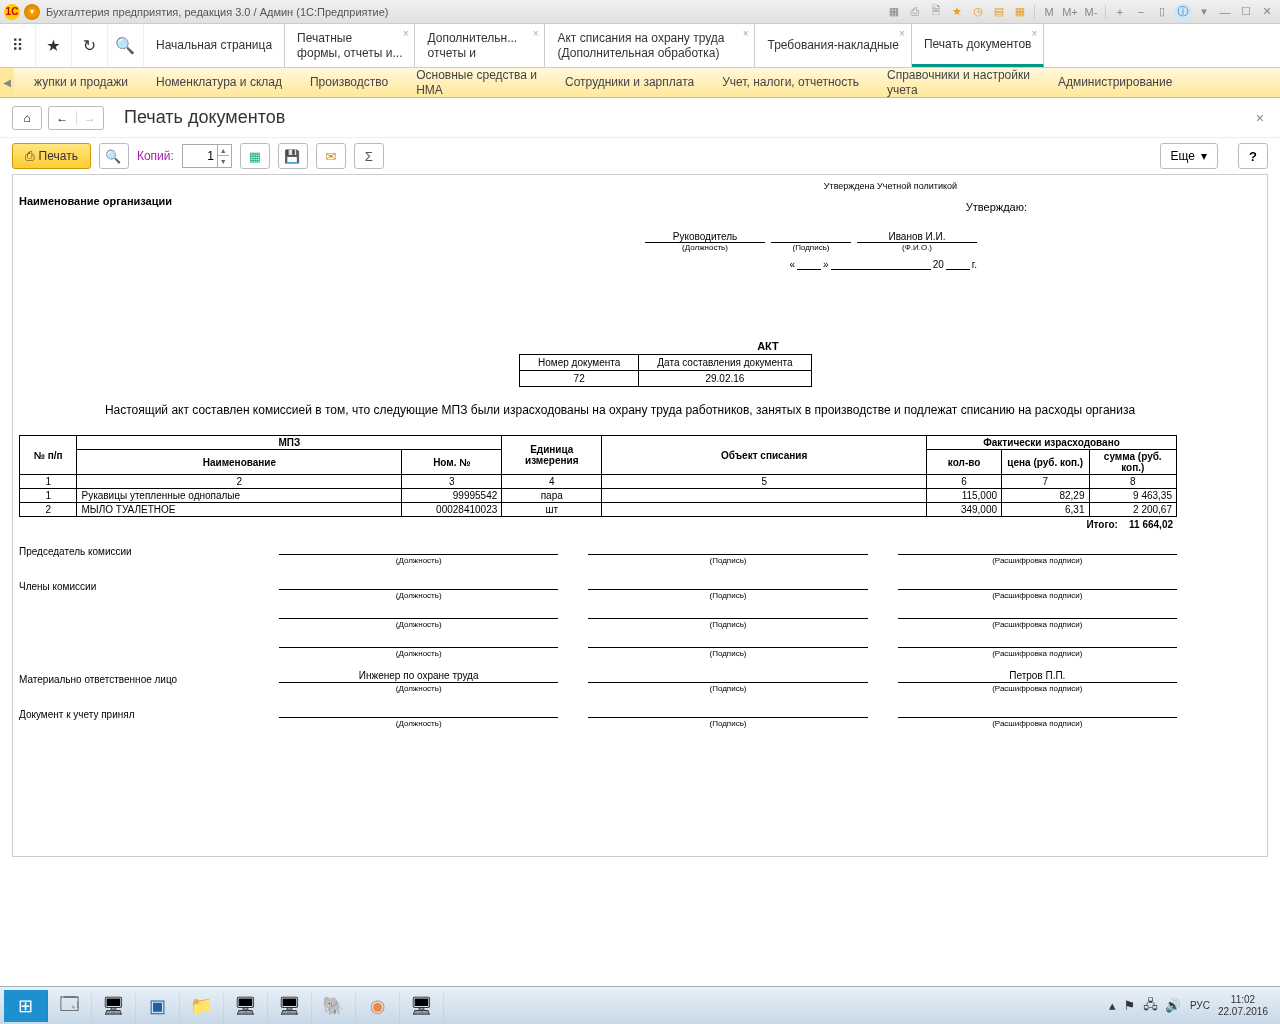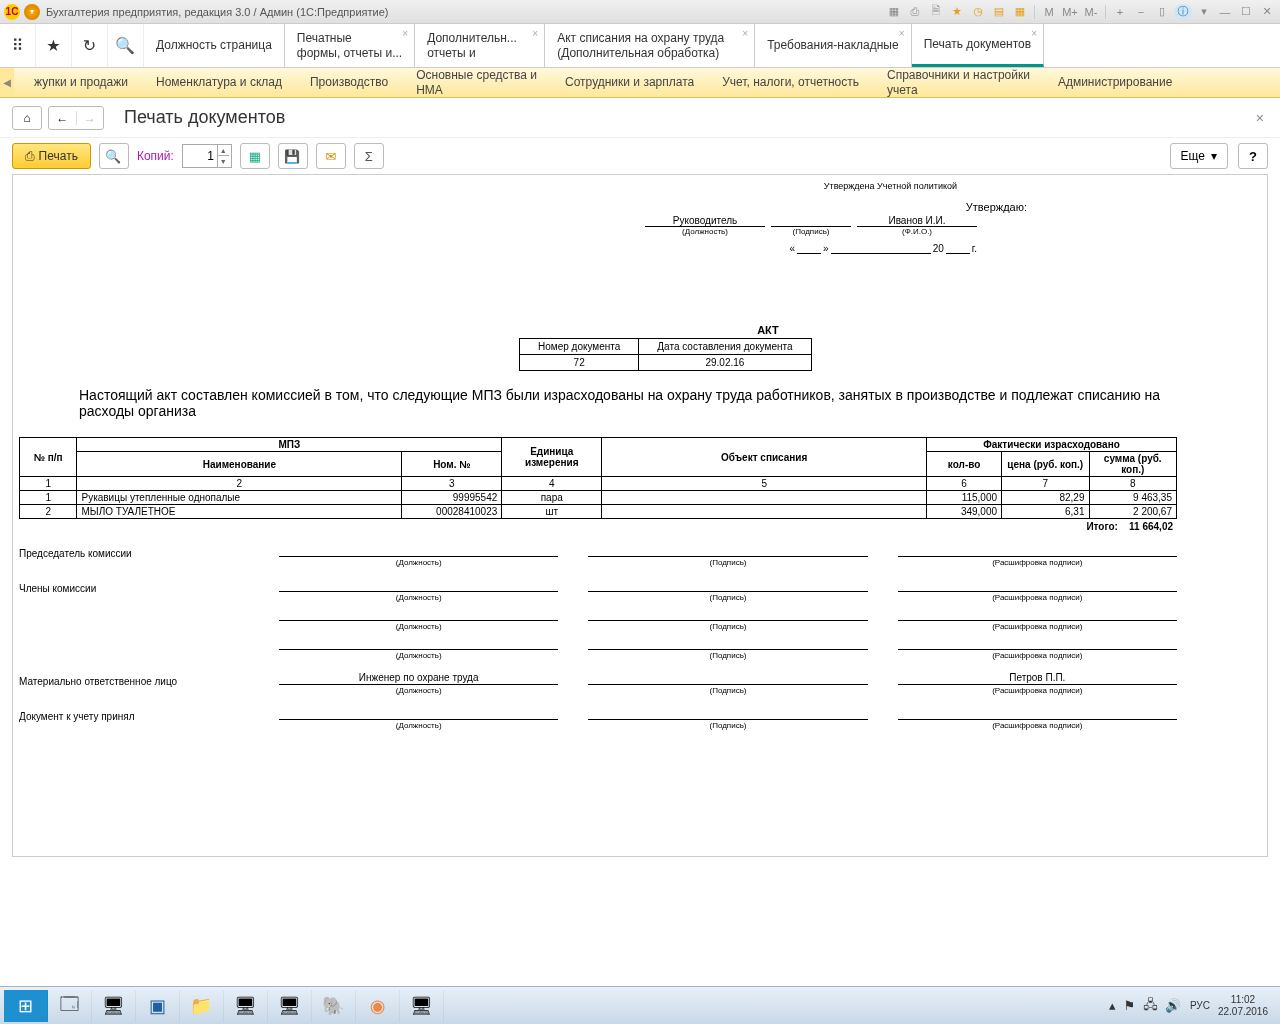--- a/index.html
+++ b/index.html
@@ -29,36 +29,36 @@
 .subhead .closex { margin-left:auto; color:#888; font-size:14px; cursor:pointer; padding:4px; }
 .toolbar { height:36px; display:flex; align-items:center; padding:0 12px; gap:8px; }
 .toolbar .printbtn { height:26px; padding:0 12px; background:linear-gradient(#ffe680,#ffcc33); border:1px solid #cc9900; border-radius:3px; display:flex; align-items:center; gap:4px; cursor:pointer; font-size:12px; color:#333; }
 .toolbar .tbtn { width:30px; height:26px; border:1px solid #bbb; border-radius:3px; background:#fff; display:flex; align-items:center; justify-content:center; cursor:pointer; font-size:13px; color:#555; }
 .toolbar .lbl { font-size:12px; color:#a21caf; }
 .toolbar .copies { width:50px; height:24px; border:1px solid #aaa; display:flex; align-items:center; }
 .toolbar .copies input { width:34px; border:none; text-align:right; padding-right:3px; font-size:12px; outline:none; }
 .toolbar .copies .spin { width:12px; display:flex; flex-direction:column; }
 .toolbar .copies .spin span { height:11px; font-size:7px; display:flex; align-items:center; justify-content:center; border-left:1px solid #aaa; cursor:pointer; color:#666; }
 .toolbar .copies .spin span:first-child { border-bottom:1px solid #aaa; }
-.toolbar .right { margin-left:auto; display:flex; gap:10px; }
+.toolbar .right { margin-left:auto; display:flex; gap:20px; }
 .toolbar .morebtn { height:26px; padding:0 10px; border:1px solid #bbb; border-radius:3px; background:#fff; display:flex; align-items:center; gap:6px; cursor:pointer; font-size:12px; }
 .toolbar .helpbtn { width:30px; height:26px; border:1px solid #bbb; border-radius:3px; background:#fff; display:flex; align-items:center; justify-content:center; cursor:pointer; font-size:13px; font-weight:bold; }
 .docwrap { margin:0 12px; border:1px solid #ccc; height:683px; overflow:auto; position:relative; }
 .doc { padding:6px 6px 20px 6px; font-size:10px; color:#000; width:1170px; }
 .doc .approved-policy { text-align:right; font-size:9px; padding-right:220px; }
 .doc .orgname { font-weight:bold; font-size:11px; margin-top:4px; }
 .doc .sigline { display:flex; justify-content:flex-end; gap:6px; align-items:flex-end; margin-top:6px; font-size:10px; }
 .doc .sigline .fill { border-bottom:1px solid #000; min-width:120px; display:inline-block; text-align:center; padding:0 4px; }
 .doc .sigline .sublabel { font-size:8px; color:#000; }
 .doc .siggroup { display:inline-block; text-align:center; }
 .doc .akt-title { text-align:center; font-weight:bold; font-size:11px; margin-top:70px; padding-left:340px; }
 .doc .akt-table { margin:2px auto 4px 500px; border-collapse:collapse; font-size:10px; }
 .doc .akt-table td { border:1px solid #000; padding:2px 18px; text-align:center; }
 .doc .akt-sub { font-weight:bold; font-size:11px; padding-left:370px; }
-.doc .descr { margin:16px 0 18px 60px; font-size:14px; }
+.doc .descr { margin:16px 0 18px 44px; font-size:12px;text-align:center; }
 .doc table.main { border-collapse:collapse; width:100%; font-size:10px; }
 .doc table.main th, .doc table.main td { border:1px solid #000; padding:1px 4px; text-align:center; }
 .doc table.main .left { text-align:left; }
 .doc table.main .right { text-align:right; }
 .doc .total { text-align:right; font-weight:bold; margin-top:2px; padding-right:4px; font-size:10px; }
 .doc .commission { margin-top:12px; }
 .doc .comm-row { display:flex; align-items:flex-start; margin-bottom:6px; }
 .doc .comm-row .rowlabel { width:260px; font-size:10px; padding-top:4px; }
 .doc .comm-row .slots { flex:1; }
 .doc .slot { display:flex; gap:30px; margin-bottom:1px; }
@@ -101,21 +101,21 @@
     <span>✕</span>
   </div>
 </div>
 
 <div class="topnav">
   <div class="iconbtn">⠿</div>
   <div class="iconbtn">★</div>
   <div class="iconbtn">↻</div>
   <div class="iconbtn">🔍</div>
   <div class="tab">
-      <span>Должность страница</span>
+      <span>Начальная страница</span>
     </div>
   <div class="tab">
       <span>Печатные</span>
       <span>формы, отчеты и...</span>
       <span class="close">×</span>
     </div>
   <div class="tab">
       <span>Дополнительн...</span>
       <span>отчеты и</span>
       <span class="close">×</span>
@@ -184,20 +184,21 @@
         <span>Еще</span>
         <span>▾</span>
       </div>
     <div class="helpbtn">?</div>
   </div>
 </div>
 
 <div class="docwrap">
 <div class="doc">
   <div class="approved-policy">Утверждена Учетной политикой</div>
+  <div class="orgname">Наименование организации</div>
 
   <div style="position:absolute; right:240px; top:26px; font-size:11px">Утверждаю:</div>
 
   <div class="sigline" style="margin-right:200px; margin-top:24px">
     <div class="siggroup"><div class="fill">Руководитель</div><div class="sublabel">(Должность)</div></div>
     <div class="siggroup"><div class="fill" style="min-width:80px">&nbsp;</div><div class="sublabel">(Подпись)</div></div>
     <div class="siggroup"><div class="fill">Иванов И.И.</div><div class="sublabel">(Ф.И.О.)</div></div>
   </div>
   <div class="sigline" style="margin-right:200px; font-size:10px; gap:2px">
     <span>«</span>

